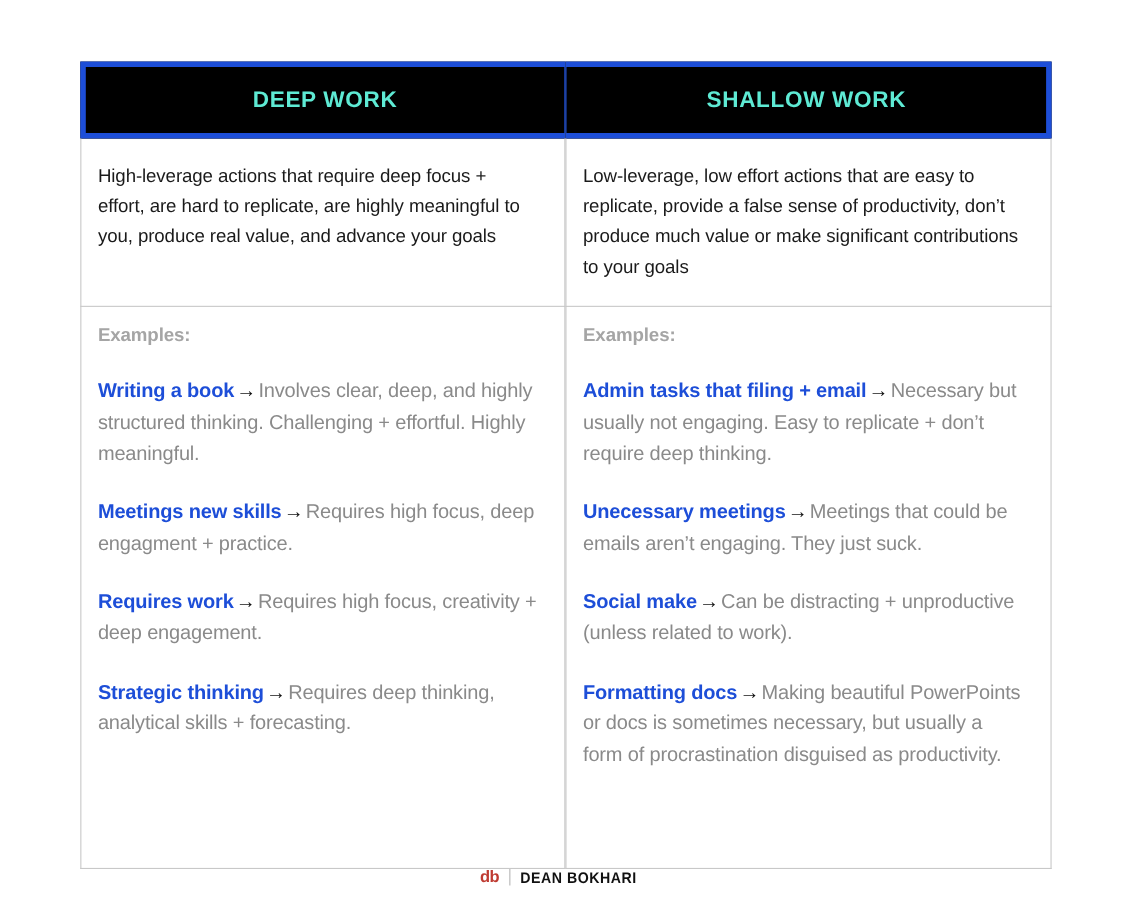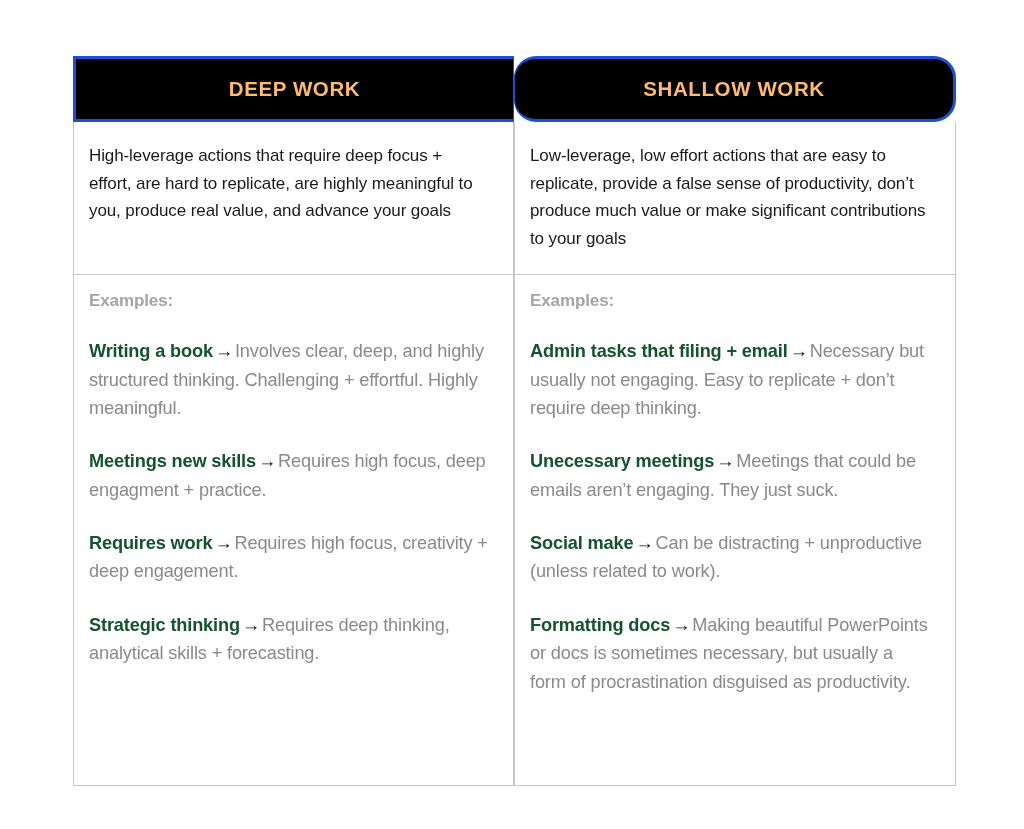--- a/index.html
+++ b/index.html
@@ -32,32 +32,32 @@
     border-spacing: 0;
     table-layout: fixed;
   }
 
   .compare-table col.col-left  { width: 441px; }
   .compare-table col.col-right { width: 442px; }
 
   
   .hdr-cell {
     background: #000000;
-    color: #fdba74;
+    color: #5eead4;
     text-align: center;
     vertical-align: middle;
     height: 60px;
     font-size: 20.5px;
     font-weight: bold;
     letter-spacing: 0.6px;
-    border: 3px solid #1d4ed8;
+    border: 5px solid #1d4ed8;
     padding: 0 21px;
   }
   .hdr-cell.left  { border-right-width: 1px; }
-  .hdr-cell.right { border-left-width: 1px; border-radius: 22px; }
+  .hdr-cell.right { border-left-width: 1px; }
 
   
   .def-cell {
     vertical-align: top;
     padding: 20px 26px 22px 15px;
     border-left: 1px solid #c8c8c8;
     border-right: 1px solid #c8c8c8;
     border-bottom: 1px solid #c8c8c8;
     color: #1a1a1a;
     font-size: 17px;
@@ -88,21 +88,21 @@
   .example-item {
     font-size: 18.2px;
     line-height: 1.56;
     letter-spacing: -0.15px;
     margin-bottom: 25px;
     color: #8a8a8a;
   }
   .example-item:last-child { margin-bottom: 0; }
 
   .example-term {
-    color: #14532d;
+    color: #1d4ed8;
     font-weight: bold;
   }
   .example-arrow {
     color: #111111;
     font-weight: bold;
     padding: 0 2px;
   }
   .example-desc { color: #8a8a8a; }
 
   
@@ -204,14 +204,19 @@
           </p>
 
           <p class="example-item">
             <span class="example-term">Formatting docs</span><span class="example-arrow">→</span><span class="example-desc">Making beautiful PowerPoints or docs is sometimes necessary, but usually a form of procrastination disguised as productivity.</span>
           </p>
         </td>
       </tr>
     </tbody>
   </table>
 
+  <div class="brand">
+    <span class="brand-mark">db</span>
+    <span class="brand-divider"></span>
+    <span class="brand-name">DEAN BOKHARI</span>
+  </div>
 
 </div>
 
 </body></html>

